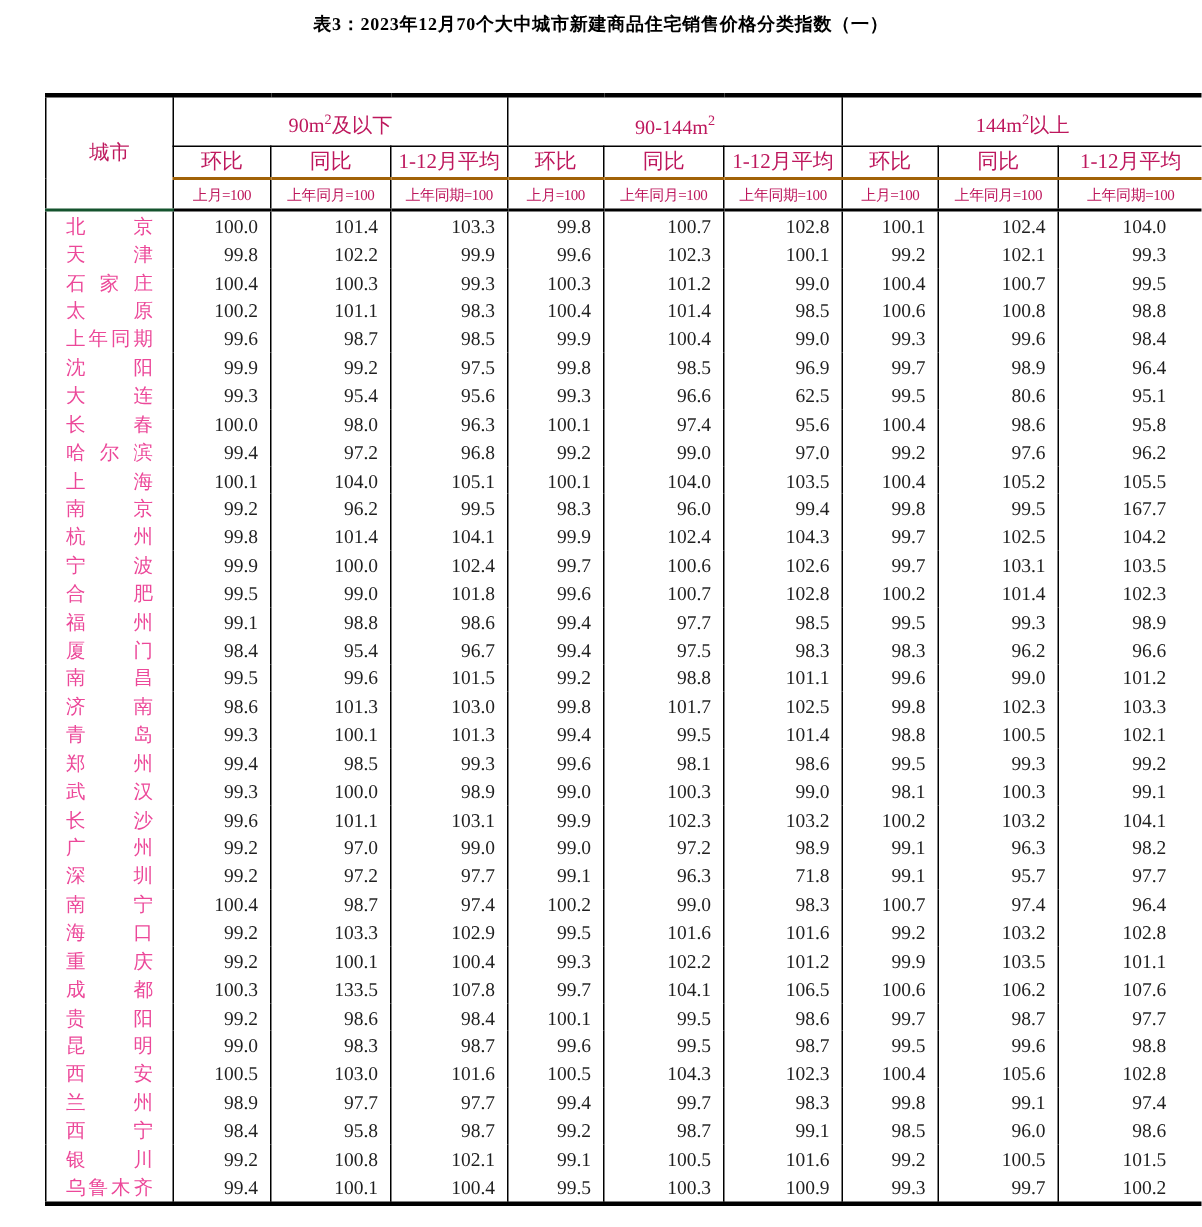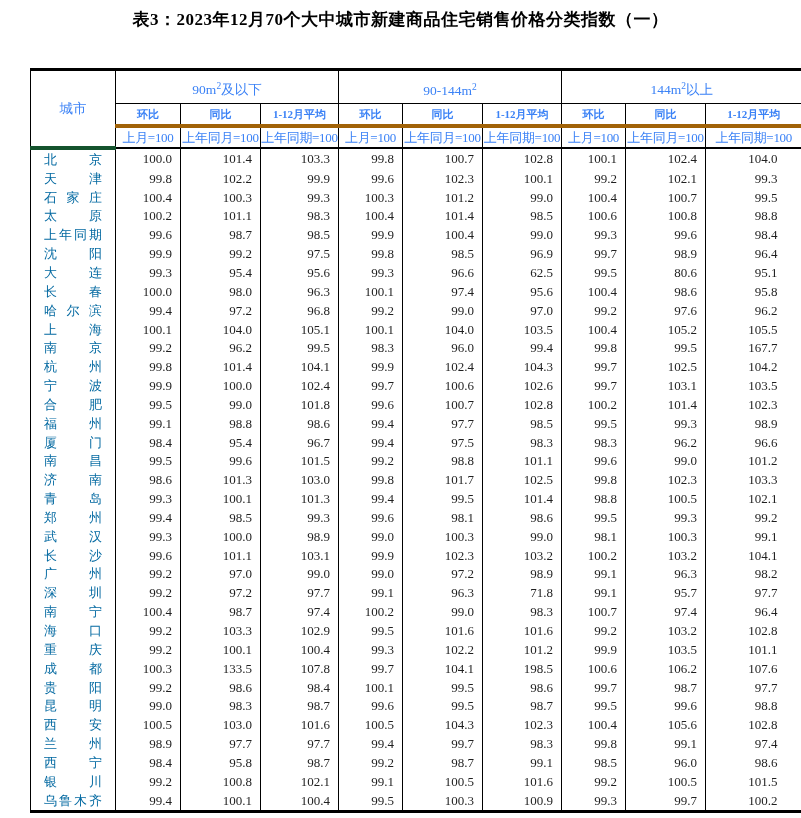--- a/index.html
+++ b/index.html
@@ -9,77 +9,76 @@
   }
   body {
     width: 801px;
     height: 818px;
     overflow: hidden;
     font-family: "Liberation Serif", "DejaVu Serif", serif;
   }
   .title {
     margin: 8px 0 0 0;
     text-align: center;
-    font-size: 17px;
+    font-size: 12px;
     font-weight: bold;
     color: #000000;
     letter-spacing: 0.5px;
   }
   table.idx {
     margin: 37px 0 0 30px;
     width: 771px;
     border-collapse: collapse;
     table-layout: fixed;
     border-top: 3px solid #000;
     border-bottom: 3px solid #000;
     border-left: 1px solid #000;
   }
-  th { font-weight: normal; color: #3b82f6; padding: 0; }
+  th { font-weight: normal; color: #be185d; padding: 0; }
   .gh {
     height: 28px;
     font-size: 13.5px;
     border-left: 1px solid #000;
     border-bottom: 1px solid #000;
     vertical-align: bottom;
     padding-bottom: 4px;
     text-align: center;
   }
   .gh sup { font-size: 9.5px; line-height: 0; }
   .city-h {
     font-size: 13.5px;
     border-right: 1px solid #000;
-    border-bottom: 4px solid #14532d;
+    border-bottom: 2px solid #14532d;
   }
   .sh {
     height: 20px;
-    font-size: 11px;
+    font-size: 14px;
     border-left: 1px solid #000;
-    border-bottom: 4px solid #a16207;
+    border-bottom: 2px solid #a16207;
     text-align: center;
-    font-weight: bold;
   }
   .bh {
     height: 19px;
-    font-size: 13px;
+    font-size: 10px;
     letter-spacing: -0.3px;
     border-left: 1px solid #000;
     border-bottom: 2px solid #000;
     text-align: center;
     white-space: nowrap;
     overflow: hidden;
   }
   tbody td {
     height: 18.85px;
     line-height: 1;
     padding: 0;
     color: #1f1f1f;
   }
   td.city {
     font-size: 13px;
-    color: #0369a1;
+    color: #ec4899;
     padding: 0 13px;
     text-align: justify;
     text-align-last: justify;
     border-right: 1px solid #000;
     white-space: nowrap;
     overflow: hidden;
     margin-left: 44px;
   }
   td.val {
     font-size: 13px;
@@ -462,21 +461,21 @@
         <td class="val">103.5</td>
         <td class="val last">101.1</td>
       </tr>
       <tr>
         <td class="city">成都</td>
         <td class="val">100.3</td>
         <td class="val">133.5</td>
         <td class="val">107.8</td>
         <td class="val">99.7</td>
         <td class="val">104.1</td>
-        <td class="val">198.5</td>
+        <td class="val">106.5</td>
         <td class="val">100.6</td>
         <td class="val">106.2</td>
         <td class="val last">107.6</td>
       </tr>
       <tr>
         <td class="city">贵阳</td>
         <td class="val">99.2</td>
         <td class="val">98.6</td>
         <td class="val">98.4</td>
         <td class="val">100.1</td>

